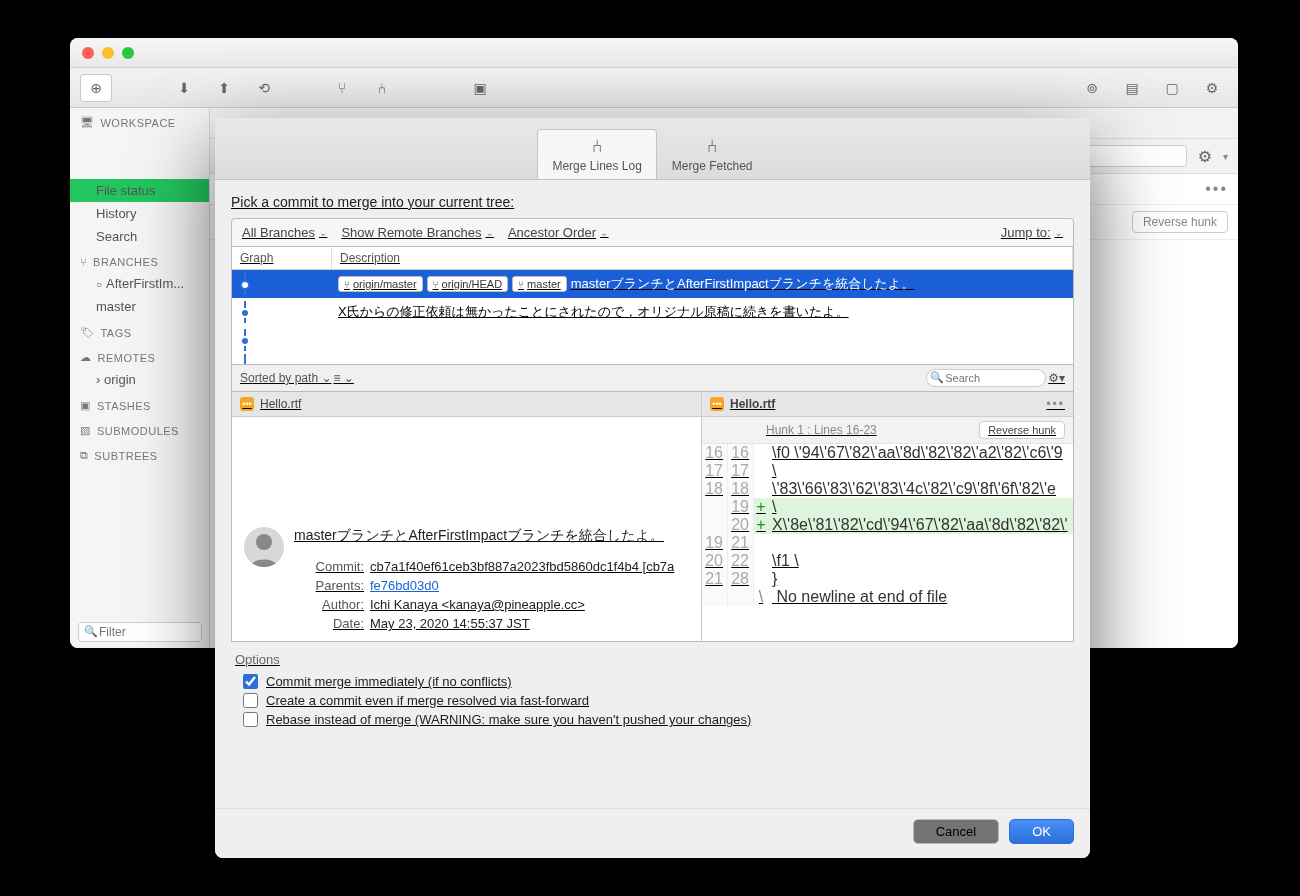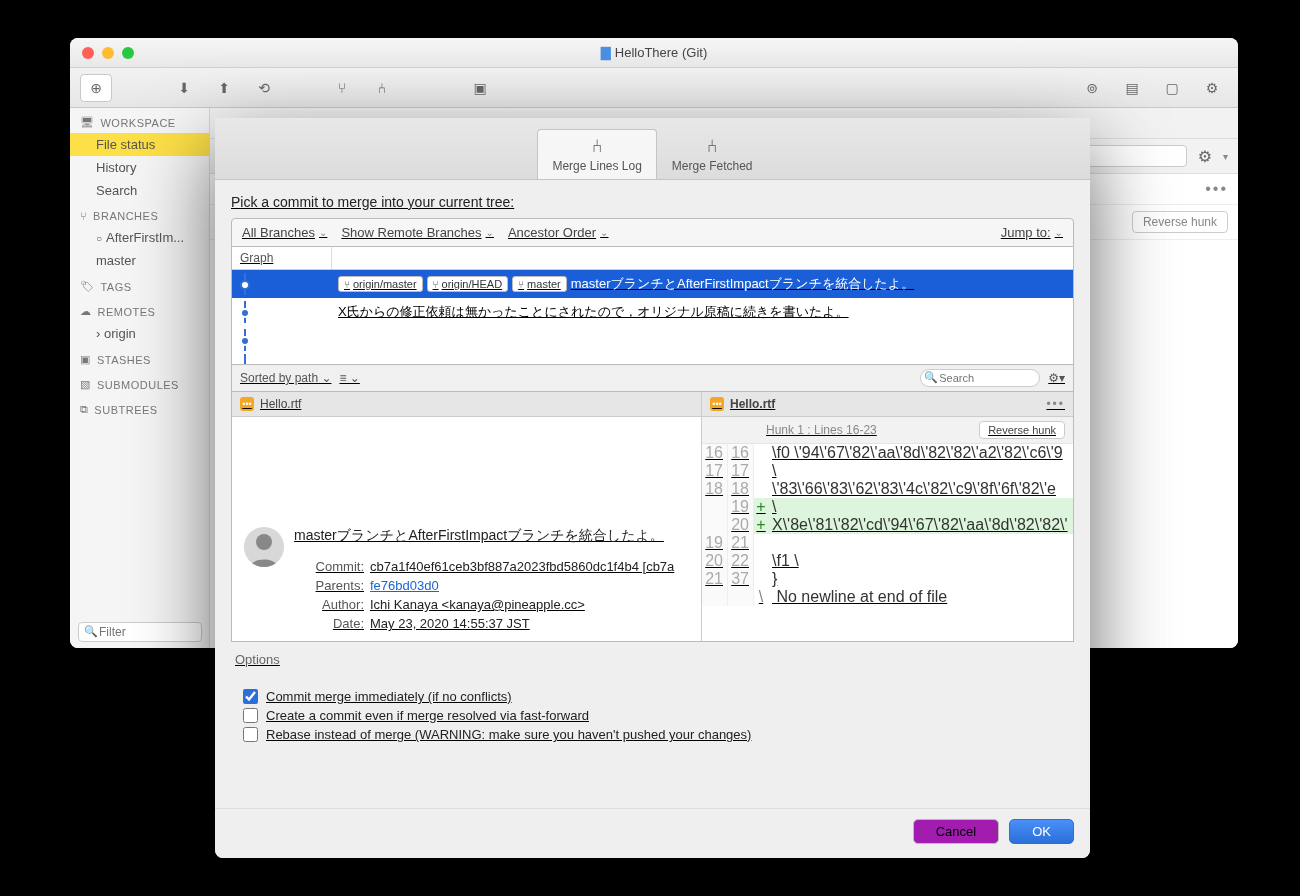--- a/index.html
+++ b/index.html
@@ -14,21 +14,21 @@
 .title-center { position: absolute; left: 0; right: 0; text-align: center; font-size: 13px; color: #444; }
 .title-center .folder { color: #4a90e2; margin-right: 4px; }
 .toolbar { height: 40px; background: linear-gradient(#f2f2f2,#e6e6e6); border-bottom: 1px solid #c8c8c8; display: flex; align-items: center; padding: 0 10px; gap: 8px; }
 .tbtn { width: 32px; height: 28px; border: 1px solid #c8c8c8; border-radius: 4px; background: #fff; display: flex; align-items: center; justify-content: center; color: #666; font-size: 14px; }
 .tbtn.plain { border: none; background: transparent; }
 .tspacer { flex: 1; }
 .main-content { display: flex; height: calc(100% - 70px); }
 .sidebar { width: 140px; background: #f5f5f5; border-right: 1px solid #d8d8d8; font-size: 13px; color: #555; overflow: hidden; }
 .side-hdr { display: flex; align-items: center; gap: 6px; padding: 8px 10px 4px; color: #777; font-size: 11px; letter-spacing: 0.5px; }
 .side-item { padding: 4px 10px 4px 26px; cursor: default; }
-.side-item.sel { background: #fde047; }
+.side-item.sel { background: #22c55e; margin-top: 46px; }
 .side-item.dot::before { content: "○"; margin-right: 4px; font-size: 10px; color: #555; }
 .side-filter { position: absolute; bottom: 6px; left: 8px; width: 124px; }
 .side-filter input { width: 100%; padding: 2px 6px 2px 20px; border: 1px solid #ccc; border-radius: 4px; font-size: 12px; background: #fff; }
 .side-filter .mag { position: absolute; left: 6px; top: 3px; color: #999; font-size: 11px; }
 .right-content { flex: 1; background: #fff; position: relative; display:flex; flex-direction:column; }
 .right-filter-row { padding: 6px 10px; display: flex; align-items: center; gap: 8px; background:#f2f2f2; border-bottom:1px solid #ddd; }
 .right-filter-row input { flex:1; border:1px solid #ccc; border-radius:4px; padding:3px 6px; font-size:12px; }
 .gear-mini { width:20px; height:20px; display:flex; align-items:center; justify-content:center; color:#666; }
 .rh-sub { padding:6px 10px; text-align:right; border-bottom:1px solid #eee; color:#888; }
 .rh-btn { display:inline-block; padding:3px 10px; border:1px solid #ccc; border-radius:4px; background:#fff; font-size:12px; }
@@ -55,21 +55,21 @@
 .log-row.sel { background:#1a5fd8; color:#fff; }
 .lg-graph { width:100px; position:relative; height:22px; }
 .lg-graph .line { position:absolute; left:12px; top:0; bottom:0; width:2px; background:#3070d8; }
 .lg-graph .dot { position:absolute; left:8px; top:7px; width:10px; height:10px; border-radius:50%; background:#3070d8; border:2px solid #fff; }
 .lg-graph .ring { position:absolute; left:8px; top:7px; width:10px; height:10px; border-radius:50%; background:#fff; border:2px solid #3070d8; }
 .lg-desc { flex:1; padding:0 6px; display:flex; align-items:center; gap:4px; flex-wrap:nowrap; overflow:hidden; }
 .badge { display:inline-flex; align-items:center; gap:3px; background:#e8e8e8; border:1px solid #bbb; border-radius:3px; padding:1px 5px; font-size:11px; color:#333; }
 .log-row.sel .badge { background:#fff; color:#333; }
 .badge .bi { color:#555; font-size:10px; }
 
-.mid-tools { background:#f0f0f0; border:1px solid #bbb; border-top:none; padding:4px 8px; display:flex; align-items:center; gap:8px; font-size:12px; color:#555; }
+.mid-tools { background:#f0f0f0; border:1px solid #bbb; border-top:none; padding:4px 8px; display:flex; align-items:center; gap:2px; font-size:12px; color:#555; }
 .mid-tools .sp { flex:1; }
 .mid-tools input { width:120px; padding:2px 6px 2px 18px; border:1px solid #ccc; border-radius:10px; font-size:11px; }
 .search-wrap { position:relative; }
 .search-wrap .mag { position:absolute; left:4px; top:2px; font-size:11px; color:#999; }
 
 .panes { display:flex; border:1px solid #bbb; border-top:none; height:250px; background:#fff; }
 .pane-left { width:470px; border-right:1px solid #ccc; display:flex; flex-direction:column; overflow:hidden; }
 .pane-right { flex:1; display:flex; flex-direction:column; overflow:hidden; }
 .file-hdr { background:#e6e6e6; padding:5px 8px; display:flex; align-items:center; gap:6px; font-size:12px; color:#444; border-bottom:1px solid #ccc; }
 .file-hdr .fbadge { width:14px; height:14px; background:#f5a623; border-radius:3px; display:inline-flex; align-items:center; justify-content:center; color:#fff; font-size:9px; }
@@ -88,40 +88,37 @@
 .diff-lines { font-family: Menlo, Consolas, monospace; font-size:16px; overflow:hidden; }
 .dl { display:flex; }
 .dl .ln { width:26px; text-align:right; color:#aaa; padding-right:4px; background:#fafafa; border-right:1px solid #eee; }
 .dl .ln2 { width:26px; text-align:right; color:#aaa; padding-right:4px; background:#fafafa; border-right:1px solid #eee; }
 .dl .pm { width:14px; text-align:center; color:#888; }
 .dl .code { flex:1; white-space:pre; overflow:hidden; padding-left:4px; color:#333; }
 .dl.add { background:#dcf5dc; }
 .dl.add .pm { color:#2a8a2a; }
 
 .options { padding:10px 4px 6px; font-size:13px; color:#222; }
-.options .oh { color:#666; margin-bottom:20px; }
+.options .oh { color:#666; margin-bottom:5px; }
 .opt { display:flex; align-items:center; gap:8px; padding:2px 8px; }
 .opt input { width:15px; height:15px; accent-color:#2b6fd8; }
 
 .modal-buttons { padding:10px 16px 14px; display:flex; justify-content:flex-end; gap:10px; border-top:1px solid #ddd; background:#efefef; }
-.btn { padding:4px 22px; border-radius:5px; font-size:13px; border:1px solid #bbb; background:#a21caf; }
+.btn { padding:4px 22px; border-radius:5px; font-size:13px; border:1px solid #bbb; background:#737373; }
 .btn.primary { background:linear-gradient(#4a90f8,#2b6fd8); color:#fff; border-color:#2b6fd8; }
 </style>
 </head>
 <body>
 
 <div class="main-window">
   <div class="titlebar">
     <div class="traffic">
       <div class="tl red"></div>
       <div class="tl yellow"></div>
       <div class="tl green"></div>
-    </div>
-    <div class="title-center">
-      <span class="folder">▇</span><span>HelloThere (Git)</span>
     </div>
   </div>
   <div class="toolbar">
     <div class="tbtn">⊕</div>
     <div style="width:40px"></div>
     <div class="tbtn plain">⬇</div>
     <div class="tbtn plain">⬆</div>
     <div class="tbtn plain">⟲</div>
     <div style="width:30px"></div>
     <div class="tbtn plain">⑂</div>
@@ -218,20 +215,21 @@
     <div class="filter-row">
       <span class="dropdown">All Branches</span>
       <span class="dropdown">Show Remote Branches</span>
       <span class="dropdown">Ancestor Order</span>
       <span class="dropdown jump">Jump to:</span>
     </div>
 
     <div class="log-table">
       <div class="log-head">
         <div class="lh-graph">Graph</div>
+        <div class="lh-desc">Description</div>
       </div>
       <div class="log-row sel">
         <div class="lg-graph">
             <div class="line"></div>
             <div class="ring"></div>
           </div>
         <div class="lg-desc">
           <span class="badge">
               <span class="bi">⑂</span>
               <span>origin/master</span>
@@ -360,21 +358,21 @@
               <div class="code"></div>
             </div>
             <div class="dl">
               <div class="ln">20</div>
               <div class="ln2">22</div>
               <div class="pm"></div>
               <div class="code">\f1 \</div>
             </div>
             <div class="dl">
               <div class="ln">21</div>
-              <div class="ln2">37</div>
+              <div class="ln2">28</div>
               <div class="pm"></div>
               <div class="code">}</div>
             </div>
             <div class="dl">
               <div class="ln"></div>
               <div class="ln2"></div>
               <div class="pm">\</div>
               <div class="code"> No newline at end of file</div>
             </div>
           </div>

